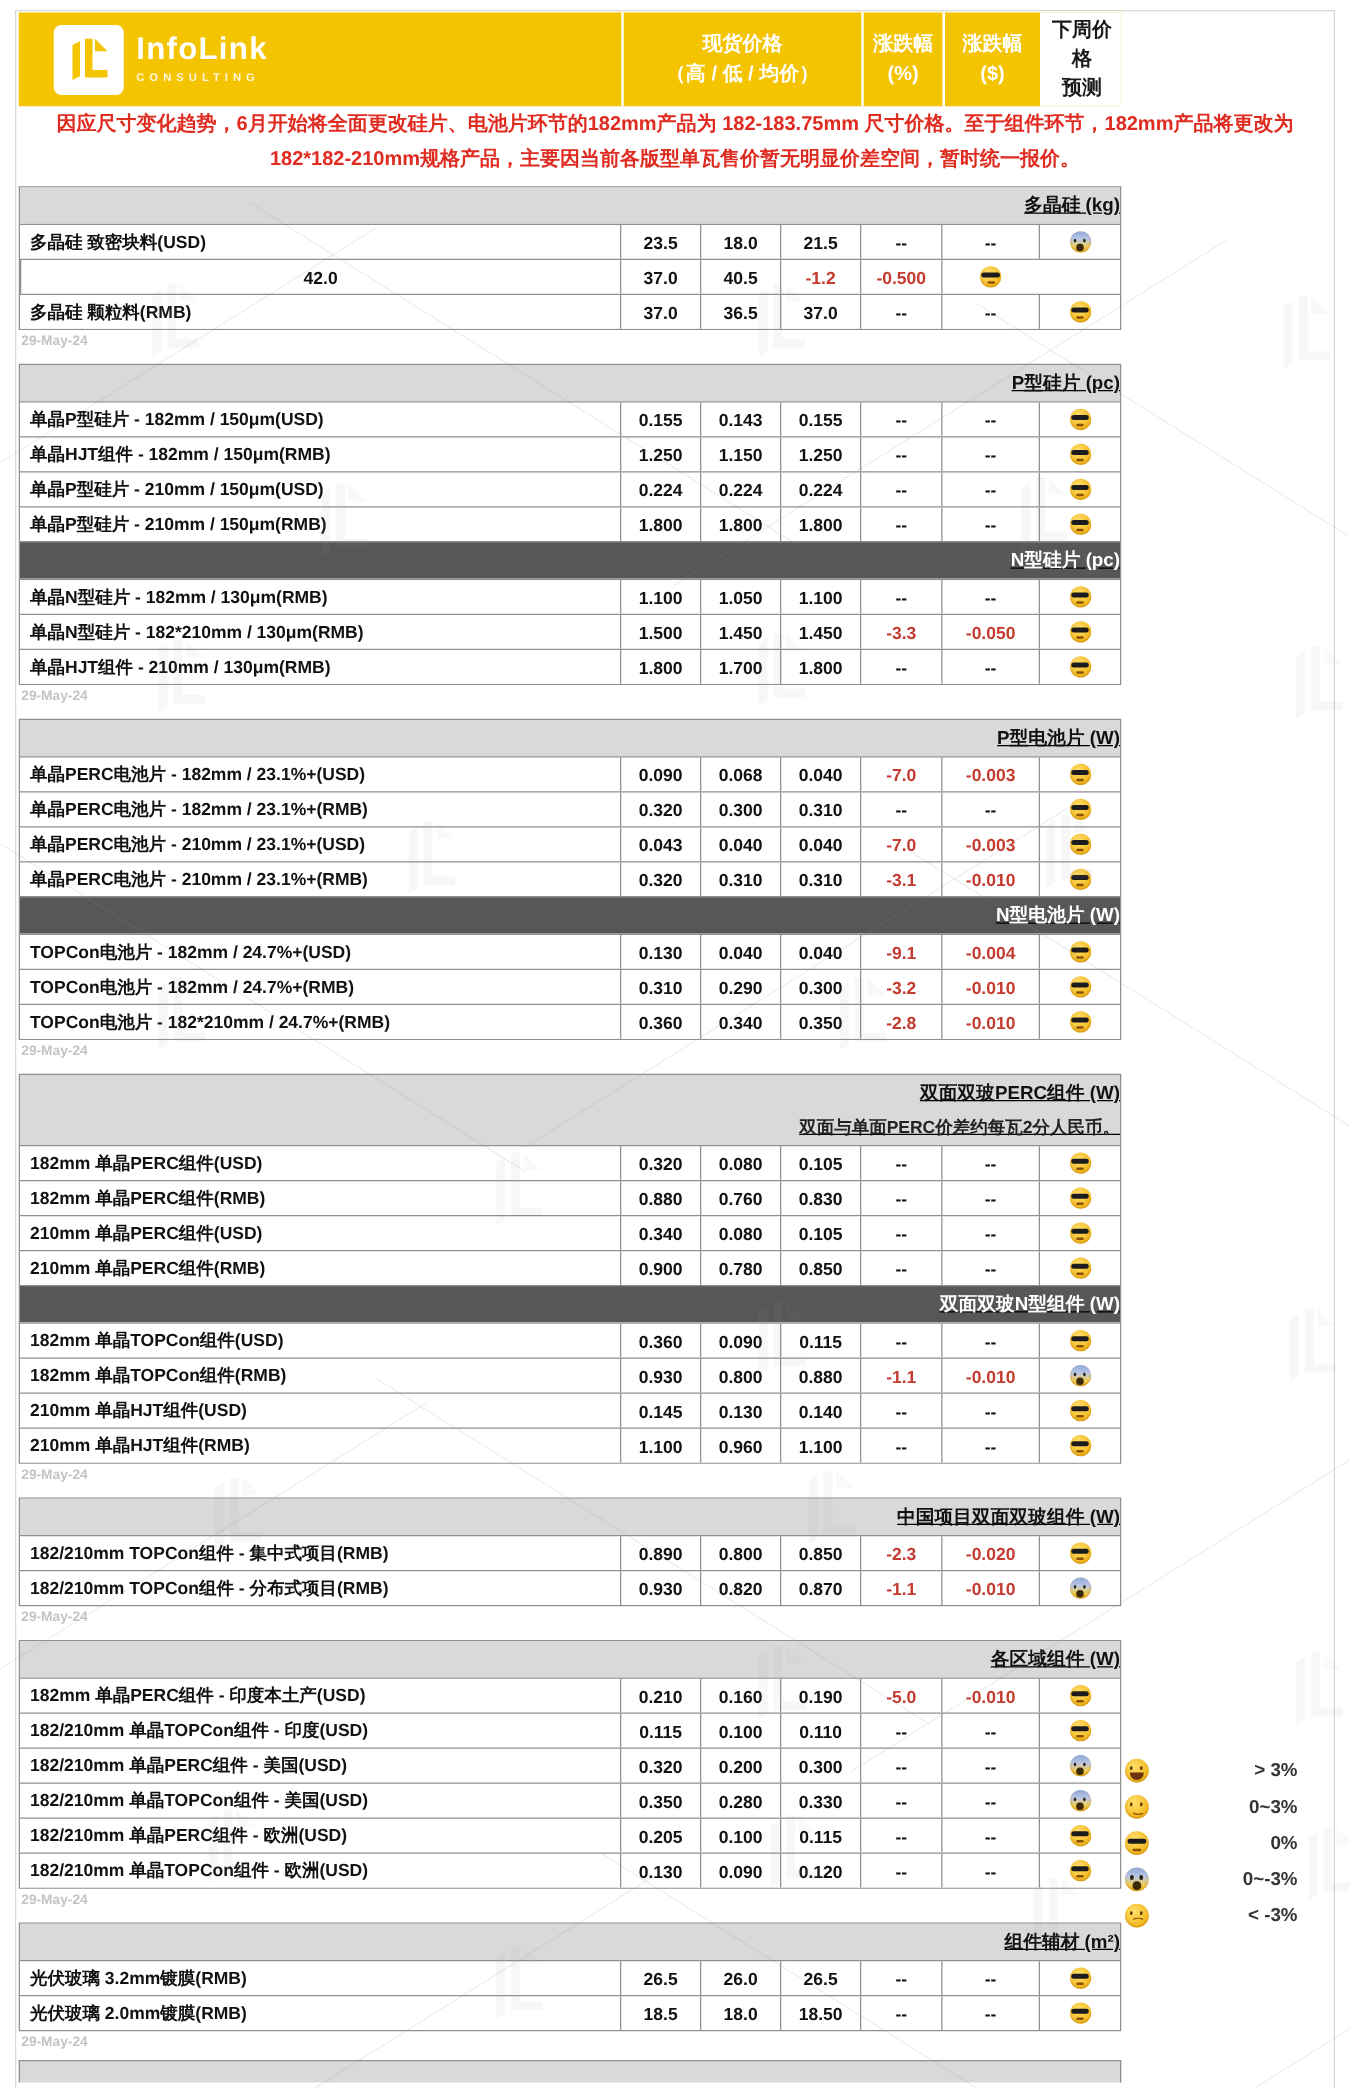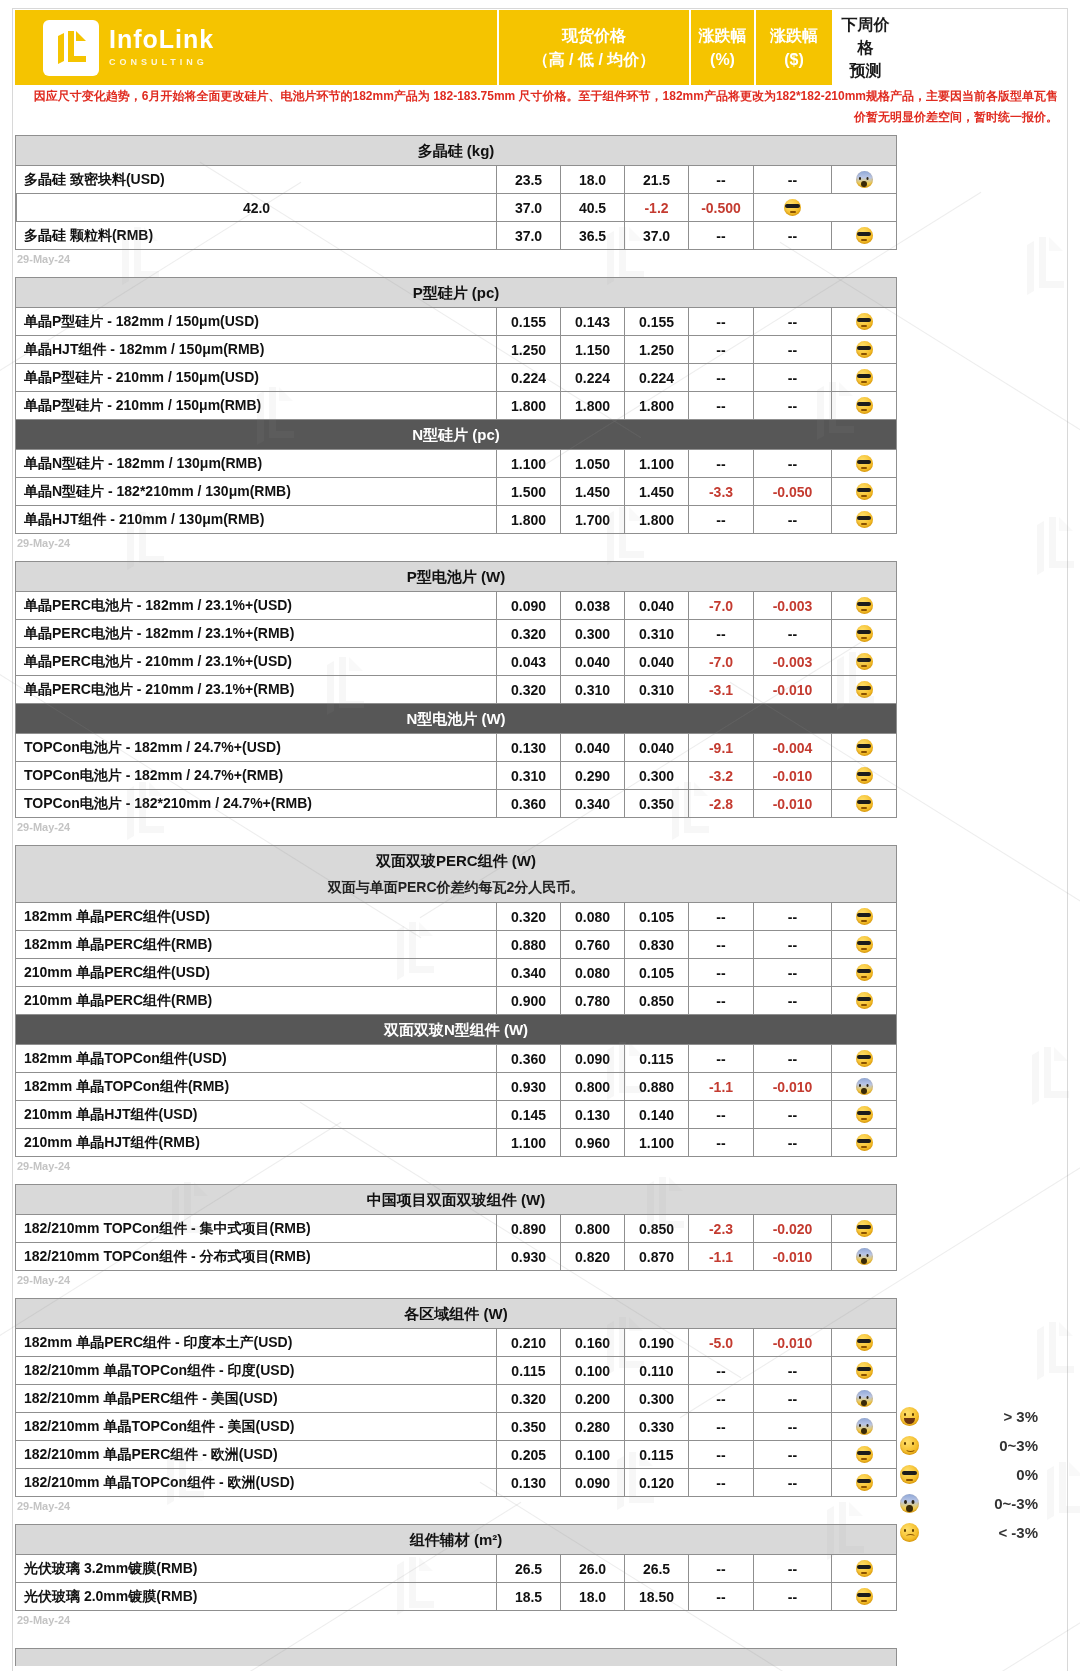--- a/index.html
+++ b/index.html
@@ -16,27 +16,27 @@
     color:#fff; font-weight:bold; font-size:16px; line-height:1.45; border-left:2px solid #fff; text-align:center; }
   .th-cell.brand-cell { border-left:none; flex-direction:row; justify-content:flex-start; padding-left:28px; gap:10px; }
   .th-cell.fc-head { background:#fff; color:#1a1a1a; }
   .logo-box { width:56px; height:56px; background:#fff; border-radius:6px; display:flex; align-items:center; justify-content:center; }
   .brand-text { display:flex; flex-direction:column; align-items:flex-start; }
   .brand-name { font-size:25px; letter-spacing:1px; font-weight:bold; color:#fff; line-height:1.1; }
   .brand-sub { font-size:9px; letter-spacing:4px; color:rgba(255,255,255,.85); font-weight:bold; margin-top:3px; }
 
   
   .note-black { text-align:center; font-weight:bold; font-size:15px; color:#111; margin:7px 20px 2px; z-index:2; position:relative;}
-  .note-red { text-align:right; font-weight:bold; font-size:12px; color:#e02b20; line-height:1.75; margin:1px 22px 7px; z-index:2; position:relative;}
+  .note-red { text-align:center; font-weight:bold; font-size:16px; color:#e02b20; line-height:1.75; margin:1px 22px 7px; z-index:2; position:relative;}
 
   
   .table-root { position:relative; margin-left:15px; width:882px; z-index:2; }
   .block { border:1px solid #8f8f8f; background:transparent; }
   .block > :first-child { border-top:none; }
-  .group-header { background:#d9d9d9; text-align:center; border-top:1px solid #8f8f8f; }
+  .group-header { background:#d9d9d9; text-align:right; border-top:1px solid #8f8f8f;text-decoration:underline; }
   .group-header .group-title { font-weight:bold; font-size:15px; height:29px; line-height:29px; color:#111; }
   .group-header.dark { background:#575757; }
   .group-header.dark .group-title { color:#fff; }
   .group-subtitle { font-size:14px; font-weight:600; color:#222; height:27px; line-height:24px; }
   .row { display:grid; grid-template-columns:1fr 64px 64px 64px 65px 78px 65px; height:28px; border-top:1px solid #8f8f8f; background:#fff; }
   .cell { display:flex; align-items:center; justify-content:center; font-size:14px; color:#111; border-left:1px solid #8f8f8f; }
   .cell.name { justify-content:flex-start; padding-left:8px; border-left:none; font-weight:bold; }
   .cell.num { font-weight:600; }
   .cell.num.neg { color:#c43b30; }
   .date { color:#c4c4c4; font-size:11px; font-weight:600; margin:3px 0 11px 2px; height:13px; }
@@ -236,21 +236,21 @@
         </div>
       </div>
       <div class="date">29-May-24</div>
       <div class="block">
         <div class="group-header light">
           <div class="group-title">P型电池片 (W)</div>
         </div>
         <div class="row">
           <div class="cell name">单晶PERC电池片 - 182mm / 23.1%+(USD)</div>
           <div class="cell num">0.090</div>
-          <div class="cell num">0.038</div>
+          <div class="cell num">0.068</div>
           <div class="cell num">0.040</div>
           <div class="cell num neg">-7.0</div>
           <div class="cell num neg">-0.003</div>
           <div class="cell fc">
             <span class="emo cool"></span>
           </div>
         </div>
         <div class="row">
           <div class="cell name">单晶PERC电池片 - 182mm / 23.1%+(RMB)</div>
           <div class="cell num">0.320</div>

